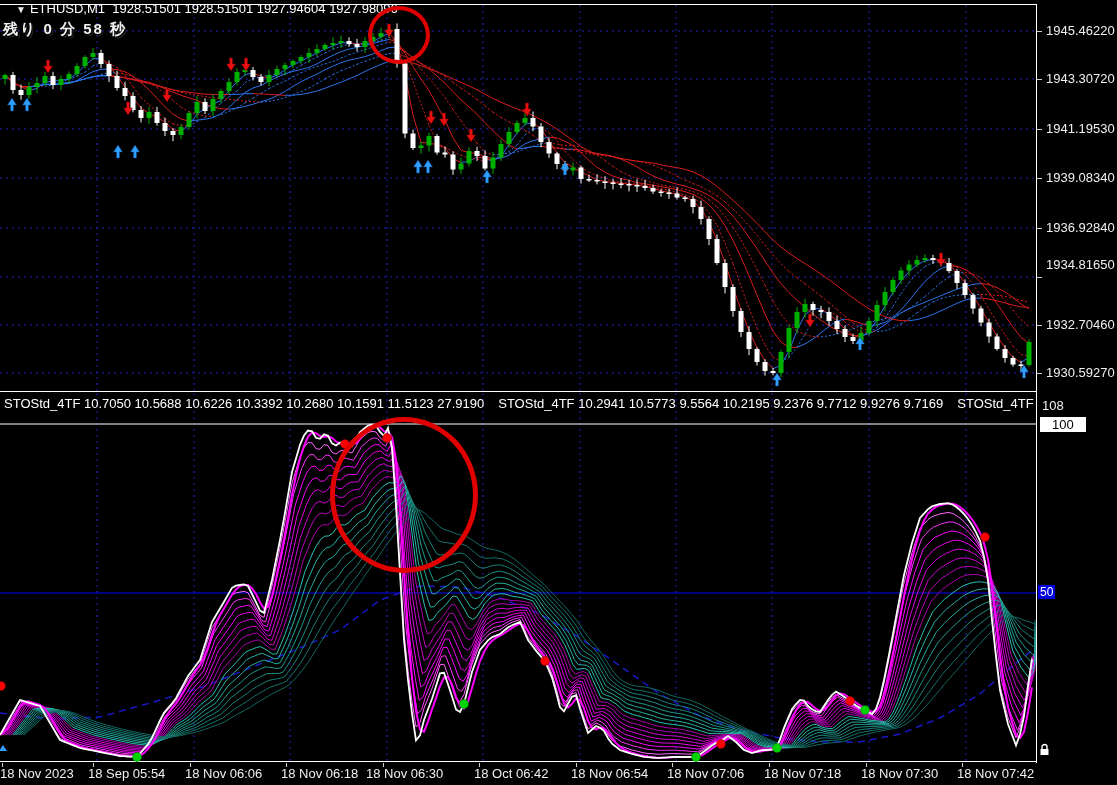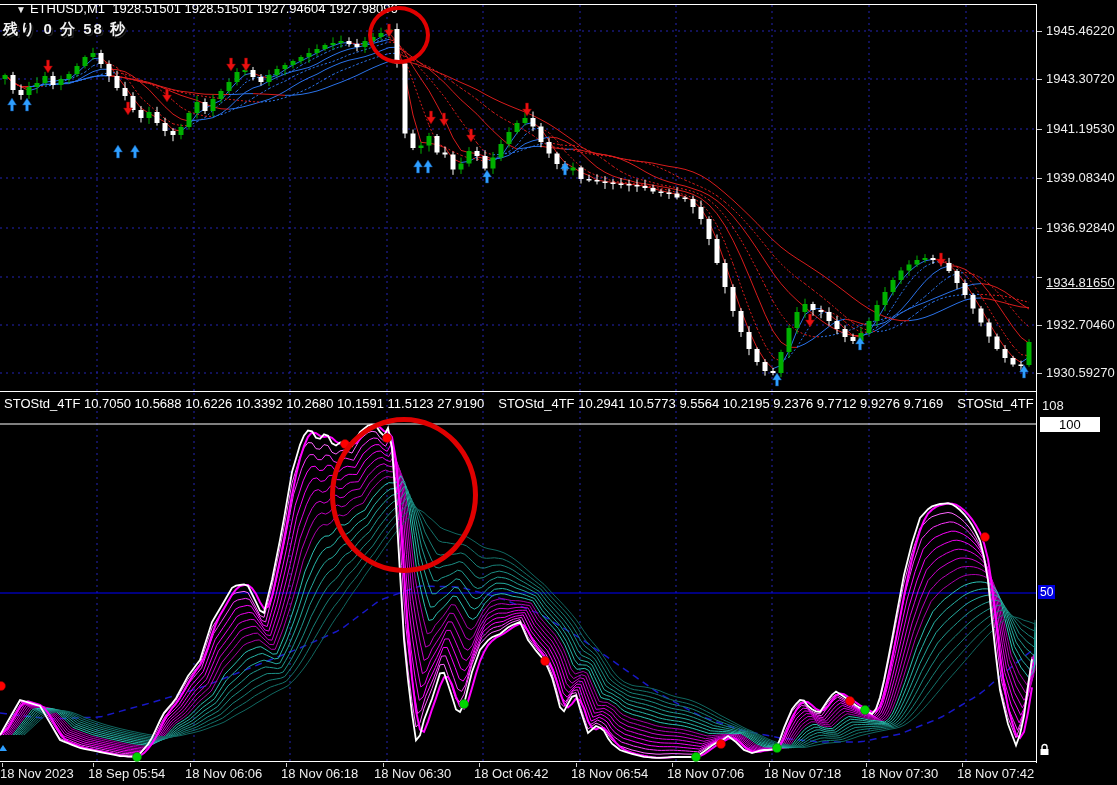--- a/index.html
+++ b/index.html
@@ -18,21 +18,21 @@
   #big-text{position:absolute;top:293px;left:205px;width:430px;text-align:center;z-index:7;
             font-size:58px;font-weight:bold;color:#f00000;font-family:sans-serif;
             -webkit-text-stroke:3px #ffffff;text-shadow:5px 6px 1px #9d9d9d;letter-spacing:0px;white-space:nowrap;}
   .red-circle{position:absolute;border:4px solid #e00000;border-radius:50%;z-index:6;}
   #circle-lower{border-width:5px;}
   #price-axis{position:absolute;left:1037px;top:0;width:80px;height:785px;z-index:4;}
   .pa-label{position:absolute;left:9px;color:#efefef;font-size:13px;}
   .pa-tick{position:absolute;left:0px;width:5px;height:1px;background:#cfcfcf;}
   #sub-top-value{position:absolute;left:1042px;top:398px;color:#efefef;font-size:13px;z-index:5;}
   #level100-box{position:absolute;left:1040px;top:417px;background:#fff;color:#000;font-size:13px;
-                padding:0 19px;line-height:15px;z-index:5;}
+                padding:0 12px;line-height:15px;z-index:5;}
   #level50-box{position:absolute;left:1038px;top:585px;background:#0000e0;color:#fff;font-size:12px;
                padding:0 2px;line-height:14px;z-index:5;}
   #time-axis{position:absolute;left:0;top:763px;width:1117px;height:22px;z-index:4;}
   .ta-label{position:absolute;top:3px;color:#efefef;font-size:13px;white-space:nowrap;}
   .ta-tick{position:absolute;top:0;width:1px;height:4px;background:#cfcfcf;}
   #lock-icon{position:absolute;left:1039px;top:743px;z-index:5;}
 </style>
 </head>
 <body>
 
@@ -1320,21 +1320,21 @@
       <div class="pa-label" style="top: 23px;">1945.46220</div>
       <div class="pa-tick" style="top: 79px;"></div>
       <div class="pa-label" style="top: 71px;">1943.30720</div>
       <div class="pa-tick" style="top: 129px;"></div>
       <div class="pa-label" style="top: 121px;">1941.19530</div>
       <div class="pa-tick" style="top: 178px;"></div>
       <div class="pa-label" style="top: 170px;">1939.08340</div>
       <div class="pa-tick" style="top: 228px;"></div>
       <div class="pa-label" style="top: 220px;">1936.92840</div>
       <div class="pa-tick" style="top: 277px;"></div>
-      <div class="pa-label" style="top: 275px; text-decoration: underline;">1934.81650</div>
+      <div class="pa-label" style="top: 257px;">1934.81650</div>
       <div class="pa-tick" style="top: 325px;"></div>
       <div class="pa-label" style="top: 317px;">1932.70460</div>
       <div class="pa-tick" style="top: 373px;"></div>
       <div class="pa-label" style="top: 365px;">1930.59270</div>
     </div>
 
   <div id="sub-top-value">108</div>
   <div id="level100-box">100</div>
   <div id="level50-box">50</div>
 
@@ -1347,21 +1347,21 @@
       <div class="ta-tick" style="left: 479px;"></div>
       <div class="ta-tick" style="left: 576px;"></div>
       <div class="ta-tick" style="left: 672px;"></div>
       <div class="ta-tick" style="left: 769px;"></div>
       <div class="ta-tick" style="left: 866px;"></div>
       <div class="ta-tick" style="left: 962px;"></div>
       <div class="ta-label" style="left: 0px;">18 Nov 2023</div>
       <div class="ta-label" style="left: 88px;">18 Sep 05:54</div>
       <div class="ta-label" style="left: 185px;">18 Nov 06:06</div>
       <div class="ta-label" style="left: 281px;">18 Nov 06:18</div>
-      <div class="ta-label" style="left: 374px; text-align: right;">18 Nov 06:30</div>
+      <div class="ta-label" style="left: 366px; text-align: right;">18 Nov 06:30</div>
       <div class="ta-label" style="left: 474px;">18 Oct 06:42</div>
       <div class="ta-label" style="left: 571px;">18 Nov 06:54</div>
       <div class="ta-label" style="left: 667px;">18 Nov 07:06</div>
       <div class="ta-label" style="left: 764px;">18 Nov 07:18</div>
       <div class="ta-label" style="left: 861px;">18 Nov 07:30</div>
       <div class="ta-label" style="left: 957px;">18 Nov 07:42</div>
     </div>
 
   <svg id="lock-icon" width="11" height="13" viewBox="0 0 11 13">
     <path d="M3 6 V4 a2.5 2.5 0 0 1 5 0 V6" fill="none" stroke="#fff" stroke-width="1.4"></path>

